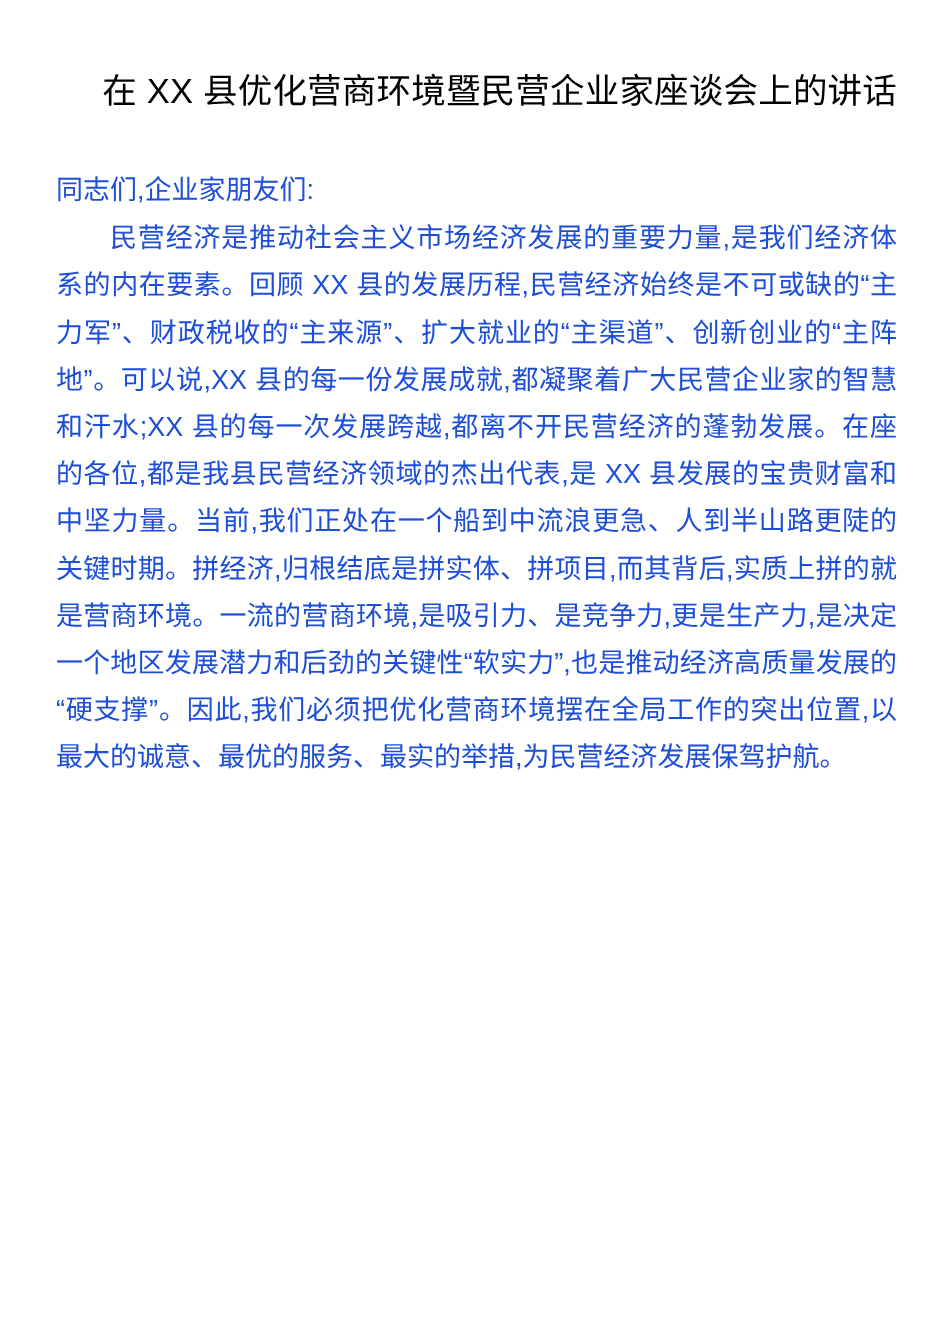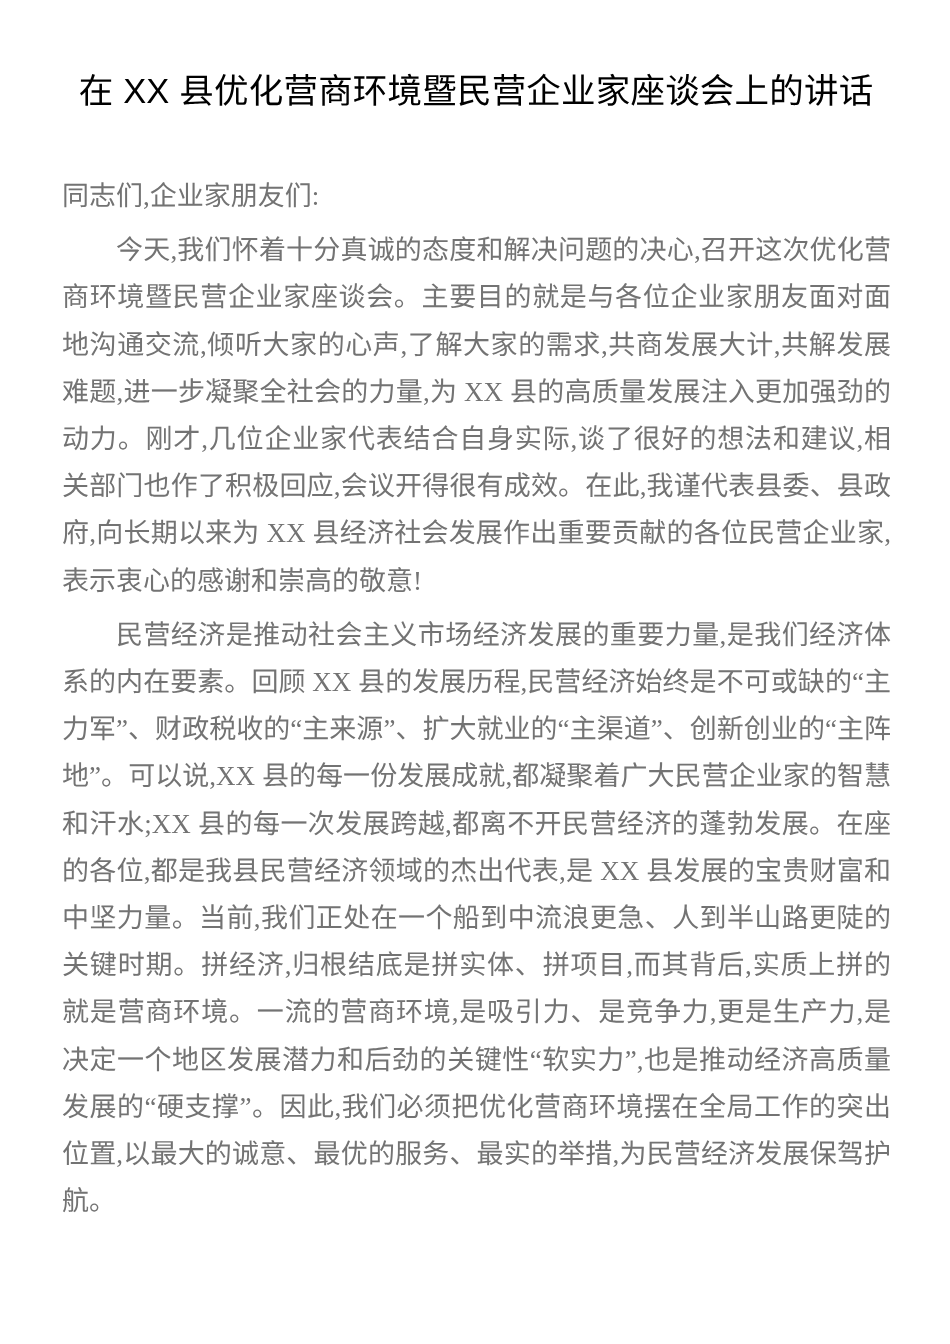--- a/index.html
+++ b/index.html
@@ -31,45 +31,44 @@
     margin: 0;
     padding: 0;
     position: absolute;
     left: 55px;
     top: 68px;
     width: 842px;
     font-size: 34.5px;
     line-height: 46px;
     font-weight: 400;
     letter-spacing: 0.2px;
-    text-align: center;
+    text-align: right;
     white-space: nowrap;
     color: #000000;
   }
 
   
   .body-block {
     position: absolute;
     left: 55px;
     top: 166px;
     width: 843px;
   }
 
   .para {
-    margin: 7px;
+    margin: 1px;
     padding: 0;
     font-size: 27px;
     line-height: 47.2px;
     text-align: justify;
     text-justify: inter-character;
     text-align-last: left;
     letter-spacing: 0px;
-    color: #737373;
+    color: #1d4ed8;
     word-break: break-all;
-    font-family: Liberation Serif, serif;
   }
 
   .para.indent {
     text-indent: 2em;
   }
 
   
   .para:last-child {
     text-align-last: left;
   }
@@ -79,19 +78,18 @@
 
 <div class="page">
 
   <h1 class="doc-title">在 XX 县优化营商环境暨民营企业家座谈会上的讲话</h1>
 
   <div class="body-block">
 
     <p class="para">同志们,企业家朋友们:</p>
 
 
-    <p class="para indent">今天,我们怀着十分真诚的态度和解决问题的决心,召开这次优化营商环境暨民营企业家座谈会。主要目的就是与各位企业家朋友面对面地沟通交流,倾听大家的心声,了解大家的需求,共商发展大计,共解发展难题,进一步凝聚全社会的力量,为 XX 县的高质量发展注入更加强劲的动力。刚才,几位企业家代表结合自身实际,谈了很好的想法和建议,相关部门也作了积极回应,会议开得很有成效。在此,我谨代表县委、县政府,向长期以来为 XX 县经济社会发展作出重要贡献的各位民营企业家,表示衷心的感谢和崇高的敬意!</p>
 
     <p class="para indent">民营经济是推动社会主义市场经济发展的重要力量,是我们经济体系的内在要素。回顾 XX 县的发展历程,民营经济始终是不可或缺的“主力军”、财政税收的“主来源”、扩大就业的“主渠道”、创新创业的“主阵地”。可以说,XX 县的每一份发展成就,都凝聚着广大民营企业家的智慧和汗水;XX 县的每一次发展跨越,都离不开民营经济的蓬勃发展。在座的各位,都是我县民营经济领域的杰出代表,是 XX 县发展的宝贵财富和中坚力量。当前,我们正处在一个船到中流浪更急、人到半山路更陡的关键时期。拼经济,归根结底是拼实体、拼项目,而其背后,实质上拼的就是营商环境。一流的营商环境,是吸引力、是竞争力,更是生产力,是决定一个地区发展潜力和后劲的关键性“软实力”,也是推动经济高质量发展的“硬支撑”。因此,我们必须把优化营商环境摆在全局工作的突出位置,以最大的诚意、最优的服务、最实的举措,为民营经济发展保驾护航。</p>
 
   </div>
 
 </div>
 
 </body></html>

